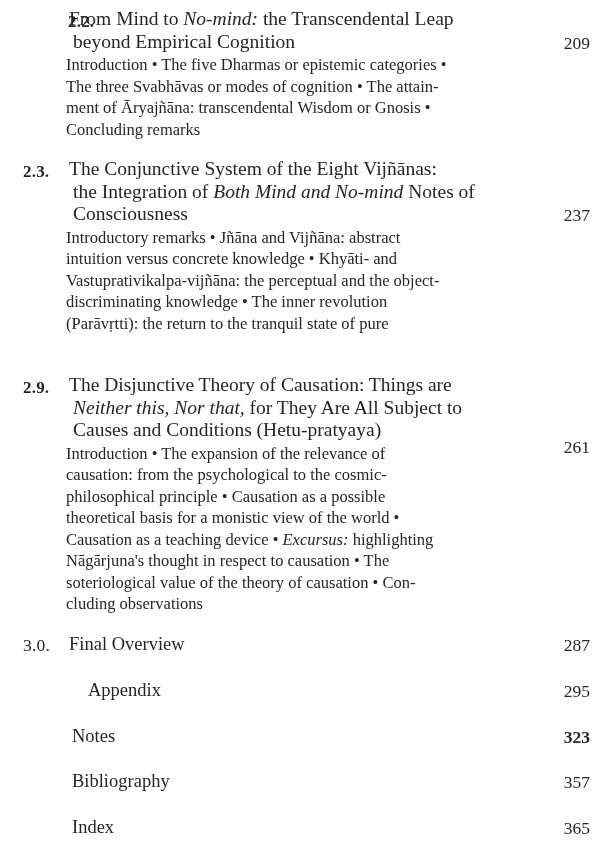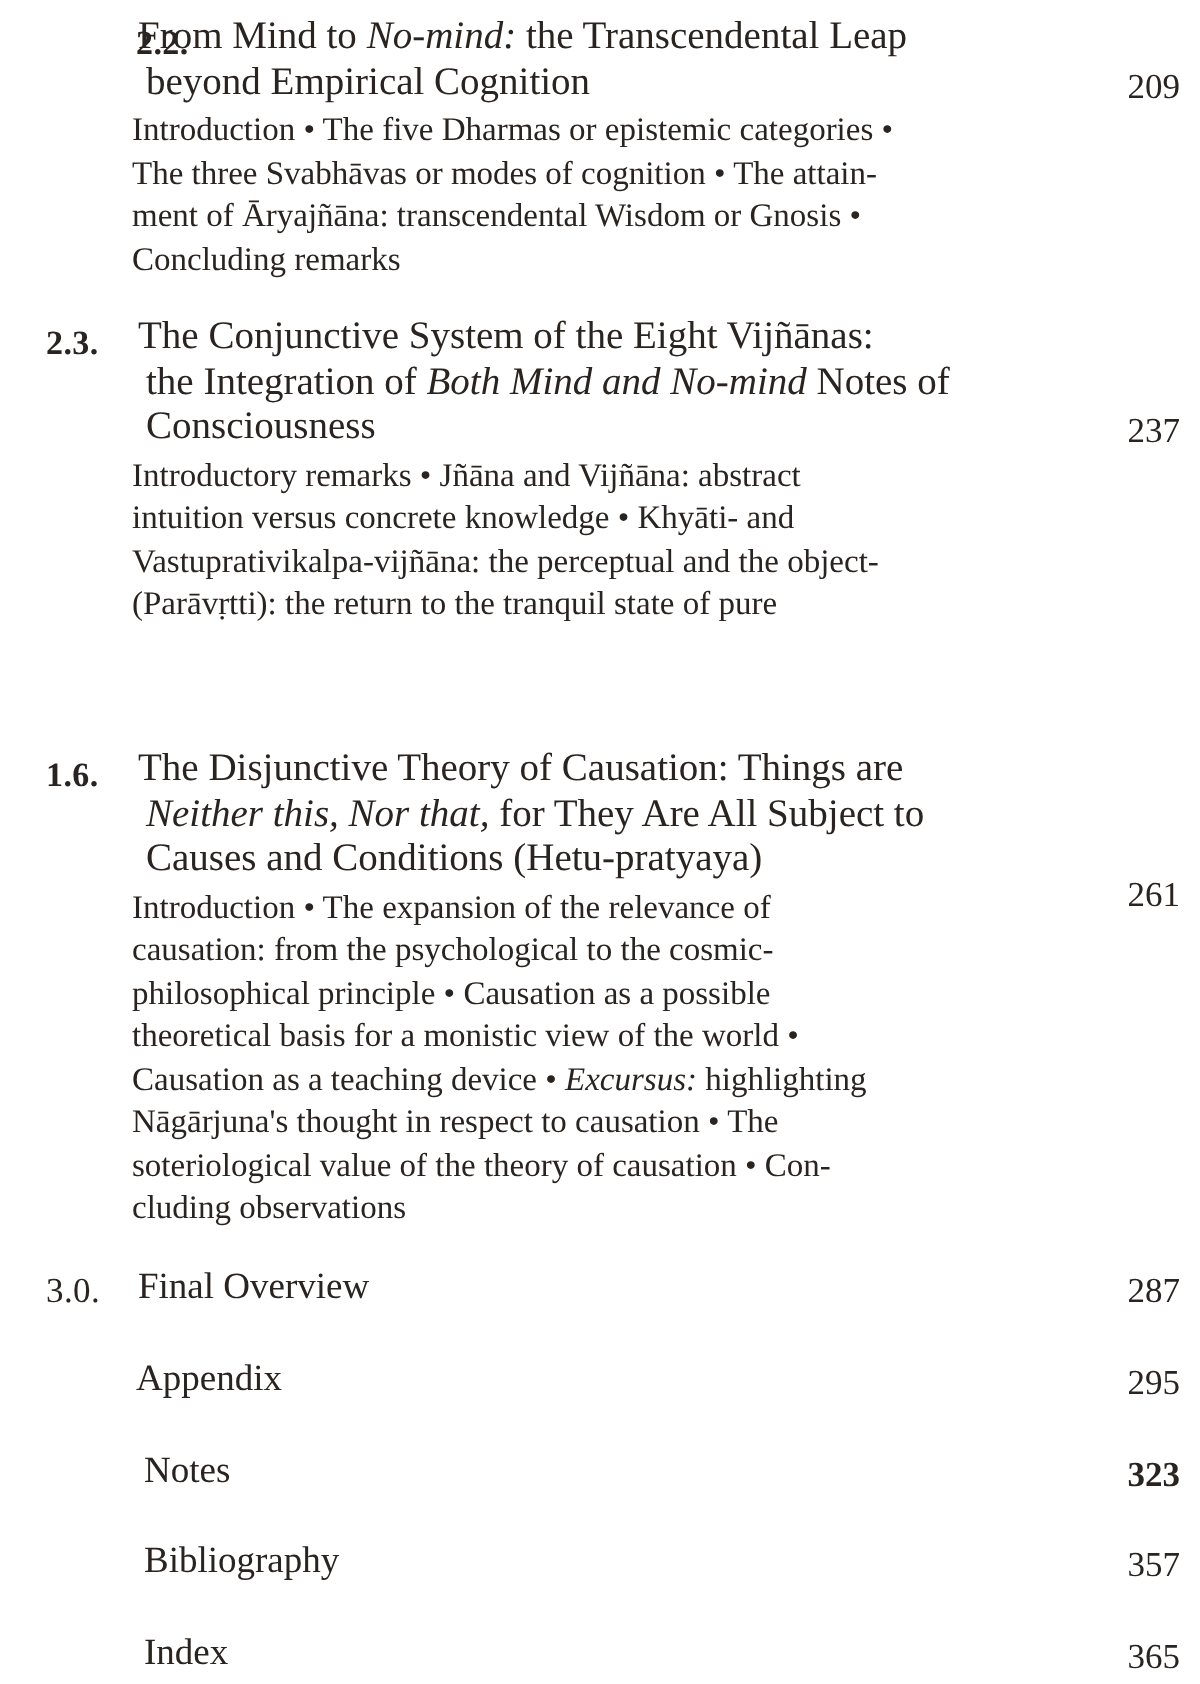--- a/index.html
+++ b/index.html
@@ -41,25 +41,26 @@
       <div class="title">
         <span style="display: block;"><span>The Conjunctive System of the Eight Vijñānas:</span></span>
         <span class="ind" style="display: block;"><span>the Integration of </span><i>Both Mind and No-mind</i><span> Notes of</span></span>
         <span class="ind" style="display: block;"><span>Consciousness</span></span>
       </div>
       <span class="page" style="top: 47px;">237</span>
       <div class="sub" style="top: 68.5px;">
         <div>Introductory remarks • Jñāna and Vijñāna: abstract</div>
         <div>intuition versus concrete knowledge • Khyāti- and</div>
         <div>Vastuprativikalpa-vijñāna: the perceptual and the object-</div>
+        <div>discriminating knowledge • The inner revolution</div>
         <div>(Parāvṛtti): the return to the tranquil state of pure</div>
       </div>
     </div>
     <div class="entry" style="top: 374px;">
-      <span class="num" style="top: 4px;">1.6.</span>
+      <span class="num" style="top: 4px;">2.9.</span>
       <div class="title">
         <span style="display: block;"><span>The Disjunctive Theory of Causation: Things are</span></span>
         <span class="ind" style="display: block;"><i>Neither this, Nor that,</i><span> for They Are All Subject to</span></span>
         <span class="ind" style="display: block;"><span>Causes and Conditions (Hetu-pratyaya)</span></span>
       </div>
       <span class="page" style="top: 47px; margin-top: 16px;">261</span>
       <div class="sub" style="top: 68.5px;">
         <div>Introduction • The expansion of the relevance of</div>
         <div>causation: from the psychological to the cosmic-</div>
         <div>philosophical principle • Causation as a possible</div>
@@ -69,21 +70,21 @@
         <div>soteriological value of the theory of causation • Con-</div>
         <div>cluding observations</div>
       </div>
     </div>
     <div class="entry plainrow" style="top: 633px;">
       <span class="num plain" style="top: 2px; font-size: 17.5px;">3.0.</span>
       <div class="title">Final Overview</div>
       <span class="page" style="top: 2px;">287</span>
     </div>
     <div class="entry plainrow" style="top: 679px;">
-      <div class="title" style="left: 68px;">Appendix</div>
+      <div class="title" style="left: 88px;">Appendix</div>
       <span class="page" style="top: 2px;">295</span>
     </div>
     <div class="entry plainrow" style="top: 724.5px;">
       <div class="title" style="left: 72px;">Notes</div>
       <span class="page" style="top: 2px; font-weight: bold;">323</span>
     </div>
     <div class="entry plainrow" style="top: 770px;">
       <div class="title" style="left: 72px;">Bibliography</div>
       <span class="page" style="top: 2px;">357</span>
     </div>

